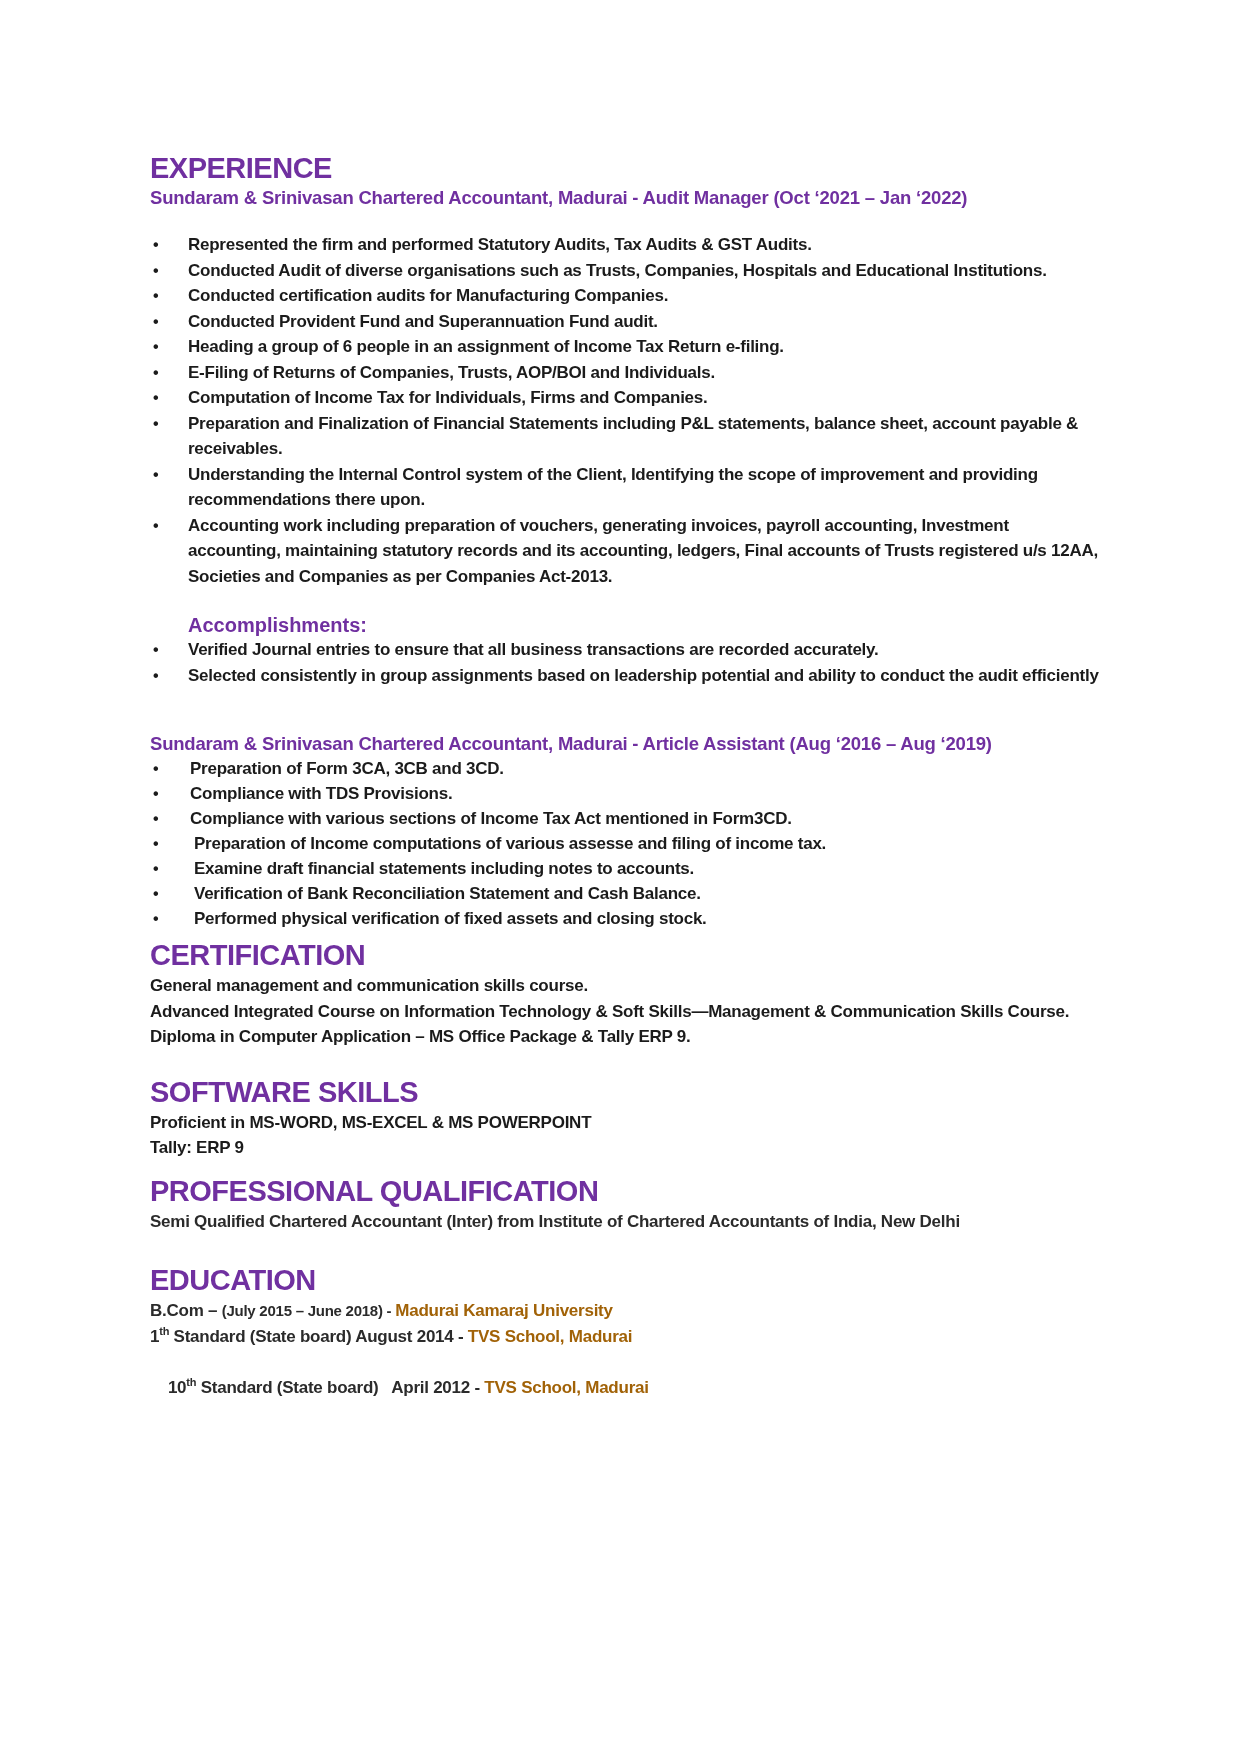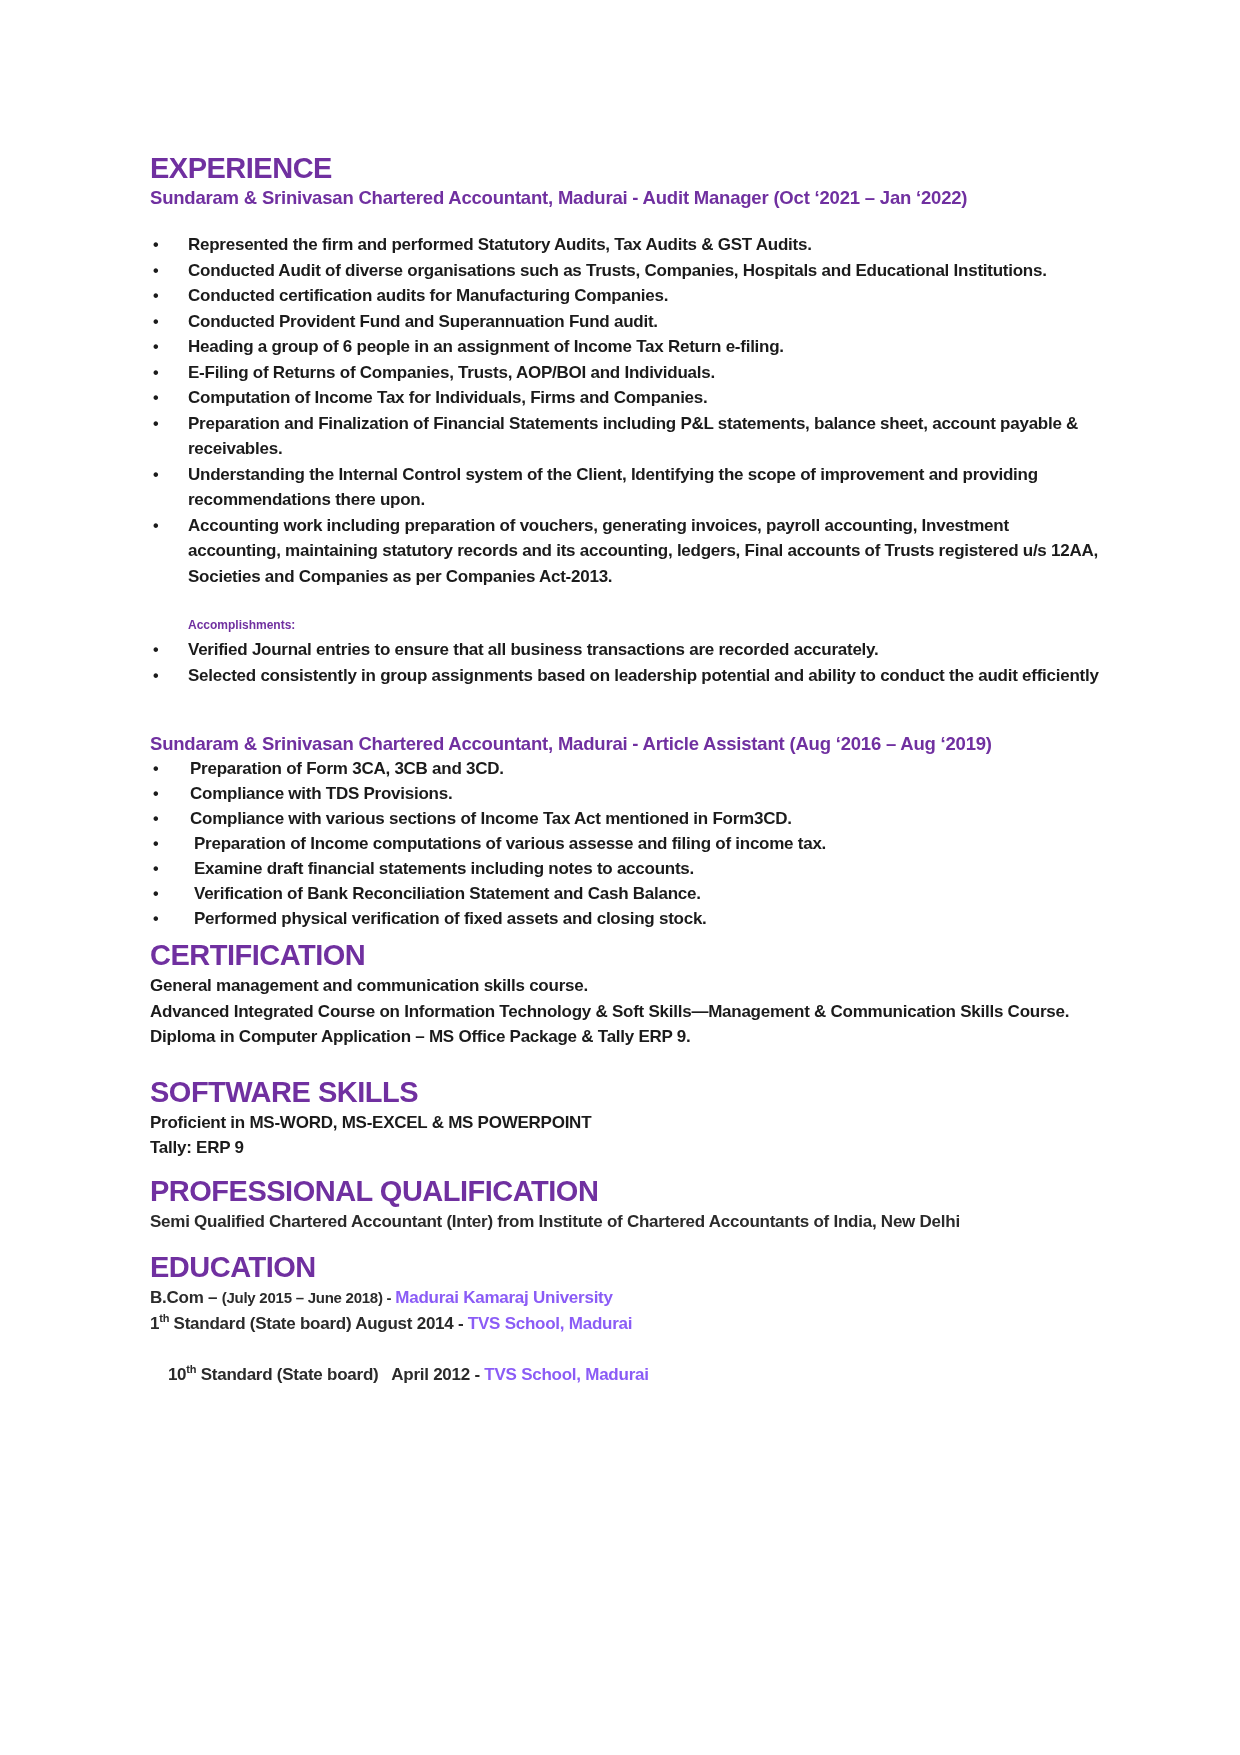--- a/index.html
+++ b/index.html
@@ -1,28 +1,28 @@
 <!DOCTYPE html>
 <html><head>
   <meta charset="utf-8">
   <style>
     html, body { margin: 0; padding: 0; background: #ffffff; }
     body { width: 1240px; height: 1755px; position: relative; overflow: hidden;
       font-family: "Liberation Sans", sans-serif; color: #1b1b1b; }
     .page { position: absolute; left: 150px; top: 150px; width: 950px; }
     .h1 { color: #7030a0; font-weight: bold; font-size: 29px; letter-spacing: -0.5px; line-height: 36px; margin: 0; }
     .job { color: #7030a0; font-weight: bold; font-size: 18.5px; line-height: 24px; letter-spacing: -0.2px; }
-    .subhead { color: #7030a0; font-weight: bold; font-size: 12px; line-height: 24px; margin-left: 38px; }
+    .subhead { color: #7030a0; font-weight: bold; font-size: 20px; line-height: 24px; margin-left: 38px; }
     ul.bul { list-style: none; margin: 0; padding: 0; }
     ul.bul li { position: relative; padding-left: 38px; font-weight: bold; font-size: 17px; line-height: 25.5px; letter-spacing: -0.25px; }
     ul.bul li .dot { position: absolute; left: 3px; top: 0; font-size: 16px; }
     ul.bul2 li { padding-left: 40px; line-height: 25px; }
     ul.bul2 li.ind { padding-left: 44px; }
     .line { font-weight: bold; font-size: 17px; line-height: 25.5px; letter-spacing: -0.25px; }
-    .purple { color: #8b5cf6; }
+    .purple { color: #a16207; }
     .plain { font-weight: bold; color: #2b2b2b; }
     .small { font-size: 15px; }
     sup { font-size: 11px; line-height: 0; }
   </style>
 </head>
 <body>
 
 <div class="page">
 
   <h1 class="h1">EXPERIENCE</h1>
@@ -63,21 +63,21 @@
   <div class="line">Advanced Integrated Course on Information Technology &amp; Soft Skills—Management &amp; Communication Skills Course.</div>
   <div class="line">Diploma in Computer Application – MS Office Package &amp; Tally ERP 9.</div>
 
   <h1 class="h1" style="margin-top:24px;">SOFTWARE SKILLS</h1>
   <div class="line">Proficient in MS-WORD, MS-EXCEL &amp; MS POWERPOINT</div>
   <div class="line">Tally: ERP 9</div>
 
   <h1 class="h1" style="margin-top:12px;">PROFESSIONAL QUALIFICATION</h1>
   <div class="line plain">Semi Qualified Chartered Accountant (Inter) from Institute of Chartered Accountants of India, New Delhi</div>
 
-  <h1 class="h1" style="margin-top:15px;">EDUCATION</h1>
+  <h1 class="h1" style="margin-top:28px;">EDUCATION</h1>
   <div class="line plain">
     <span>B.Com – </span><span class="small">(July 2015 – June 2018) - </span><span class="purple">Madurai Kamaraj University</span>
   </div>
   <div class="line plain">
     <span>1</span><sup>th</sup><span> Standard (State board) August 2014 - </span><span class="purple">TVS School, Madurai</span>
   </div>
   <div class="line plain" style="white-space:pre;">
     <span>10</span><sup>th</sup><span> Standard (State board)   April 2012 - </span><span class="purple">TVS School, Madurai</span>
   </div>
 

